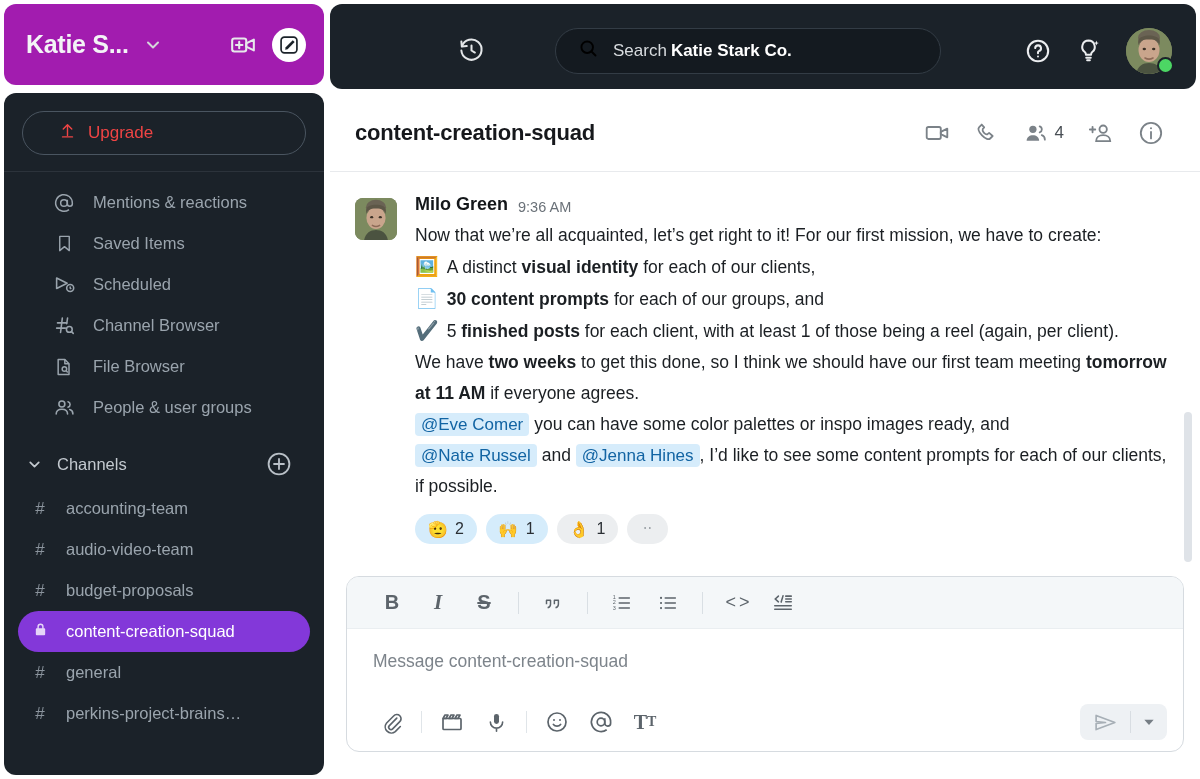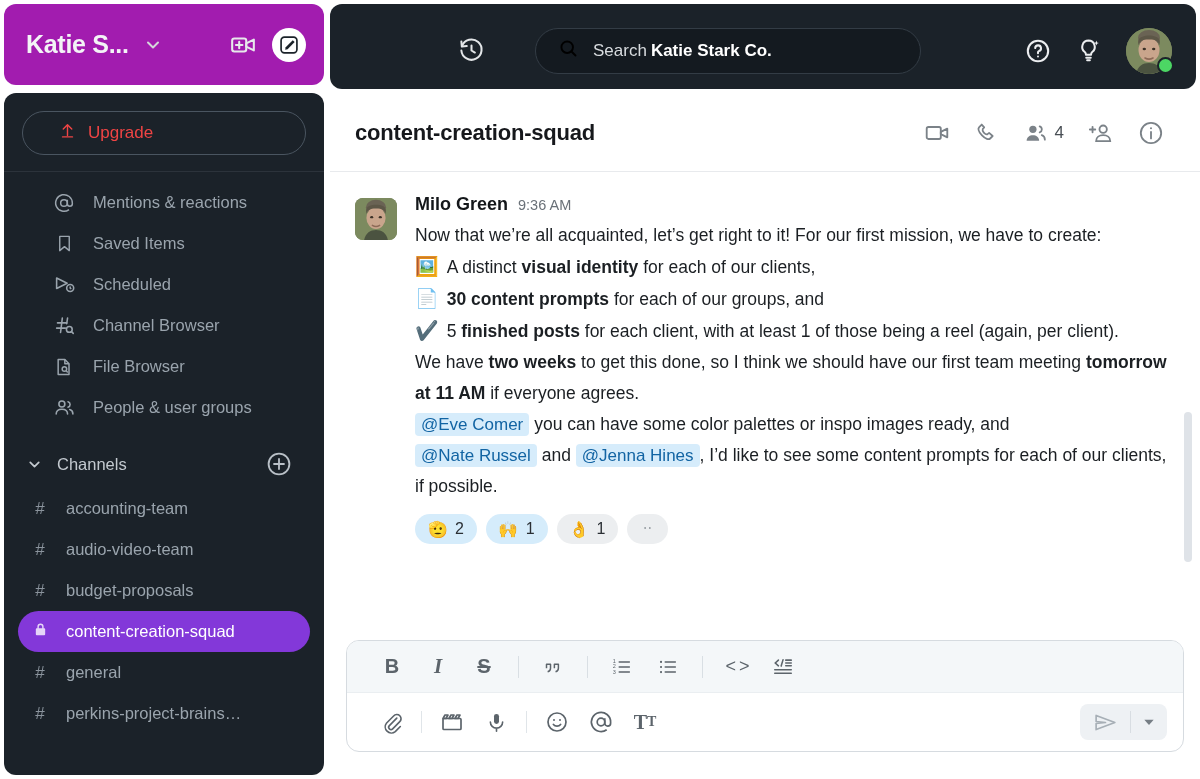--- a/index.html
+++ b/index.html
@@ -116,20 +116,21 @@
   .chan-item.active .hash { color: #e5d5f8; }
 
   
   .topbar {
     position: absolute; left: 330px; top: 4px;
     width: 866px; height: 85px;
     background: #1b2229;
     border-radius: 12px;
     display: flex; align-items: center;
     padding: 8px 16px 0 22px;
+    gap: 20px;
   }
   .history-icon { color: #e3e6e8; margin-left: 106px; display: flex; align-items: center; }
   .searchbox {
     margin-left: 50px;
     width: 386px; height: 46px;
     background: #141a20;
     border: 1px solid #333c45;
     border-radius: 999px;
     display: flex; align-items: center;
     padding-left: 22px;
@@ -169,21 +170,21 @@
   .member-count { font-size: 17px; color: #494f55; }
 
   
   .msgs { position: relative; padding: 22px 30px 0 25px; }
   .msg { display: flex; gap: 18px; }
   .msg-avatar {
     width: 42px; height: 42px; border-radius: 8px;
     overflow: hidden; flex: none; margin-top: 4px; background: #6f7f56;
   }
   .msg-body { flex: 1; min-width: 0; }
-  .msg-head { display: flex; align-items: center; gap: 10px; margin-bottom: 5px; }
+  .msg-head { display: flex; align-items: flex-end; gap: 10px; margin-bottom: 5px; }
   .msg-author { font-size: 18px; font-weight: bold; color: #14171a; }
   .msg-time { font-size: 14.5px; color: #6a7178; }
   .msg-line {
     font-size: 17.5px; color: #1b1f23; line-height: 31px;
   }
   .msg-line b { font-weight: bold; }
   .bullet-emoji { font-size: 19px; margin-right: 8px; }
   .mention {
     background: #d6ecfb; color: #1264a3;
     border-radius: 4px; padding: 2px 6px;
@@ -607,20 +608,21 @@
         <div class="fmt-btn" style="font-size:18px;letter-spacing:-1px">&lt; &gt;</div>
         <div class="fmt-btn">
           <svg width="22" height="22" viewBox="0 0 24 24" fill="none" stroke="currentColor" stroke-width="1.7" stroke-linecap="round">
               <path d="M7 4.5 3.6 7.6 7 10.7M12 4.2 10 11"></path>
               <path d="M15 4.5h6M15 7.6h6M15 10.7h6"></path>
               <path d="M3 15h18M3 18.8h18"></path>
             </svg>
         </div>
       </div>
 
+      <div class="msg-input">Message content-creation-squad</div>
 
       <div class="action-bar">
         <div class="act-btn">
           <svg width="23" height="23" viewBox="0 0 24 24" fill="none" stroke="currentColor" stroke-width="1.7" stroke-linecap="round" stroke-linejoin="round">
               <path d="M17.5 7.5 9.8 15.2a2.4 2.4 0 0 0 3.4 3.4l7.2-7.2a4.4 4.4 0 1 0-6.2-6.2l-7.3 7.3a6.4 6.4 0 0 0 9 9l5.3-5.3"></path>
             </svg>
         </div>
         <div class="act-sep"></div>
         <div class="act-btn">
           <svg width="24" height="24" viewBox="0 0 24 24" fill="none" stroke="currentColor" stroke-width="1.7" stroke-linejoin="round">

